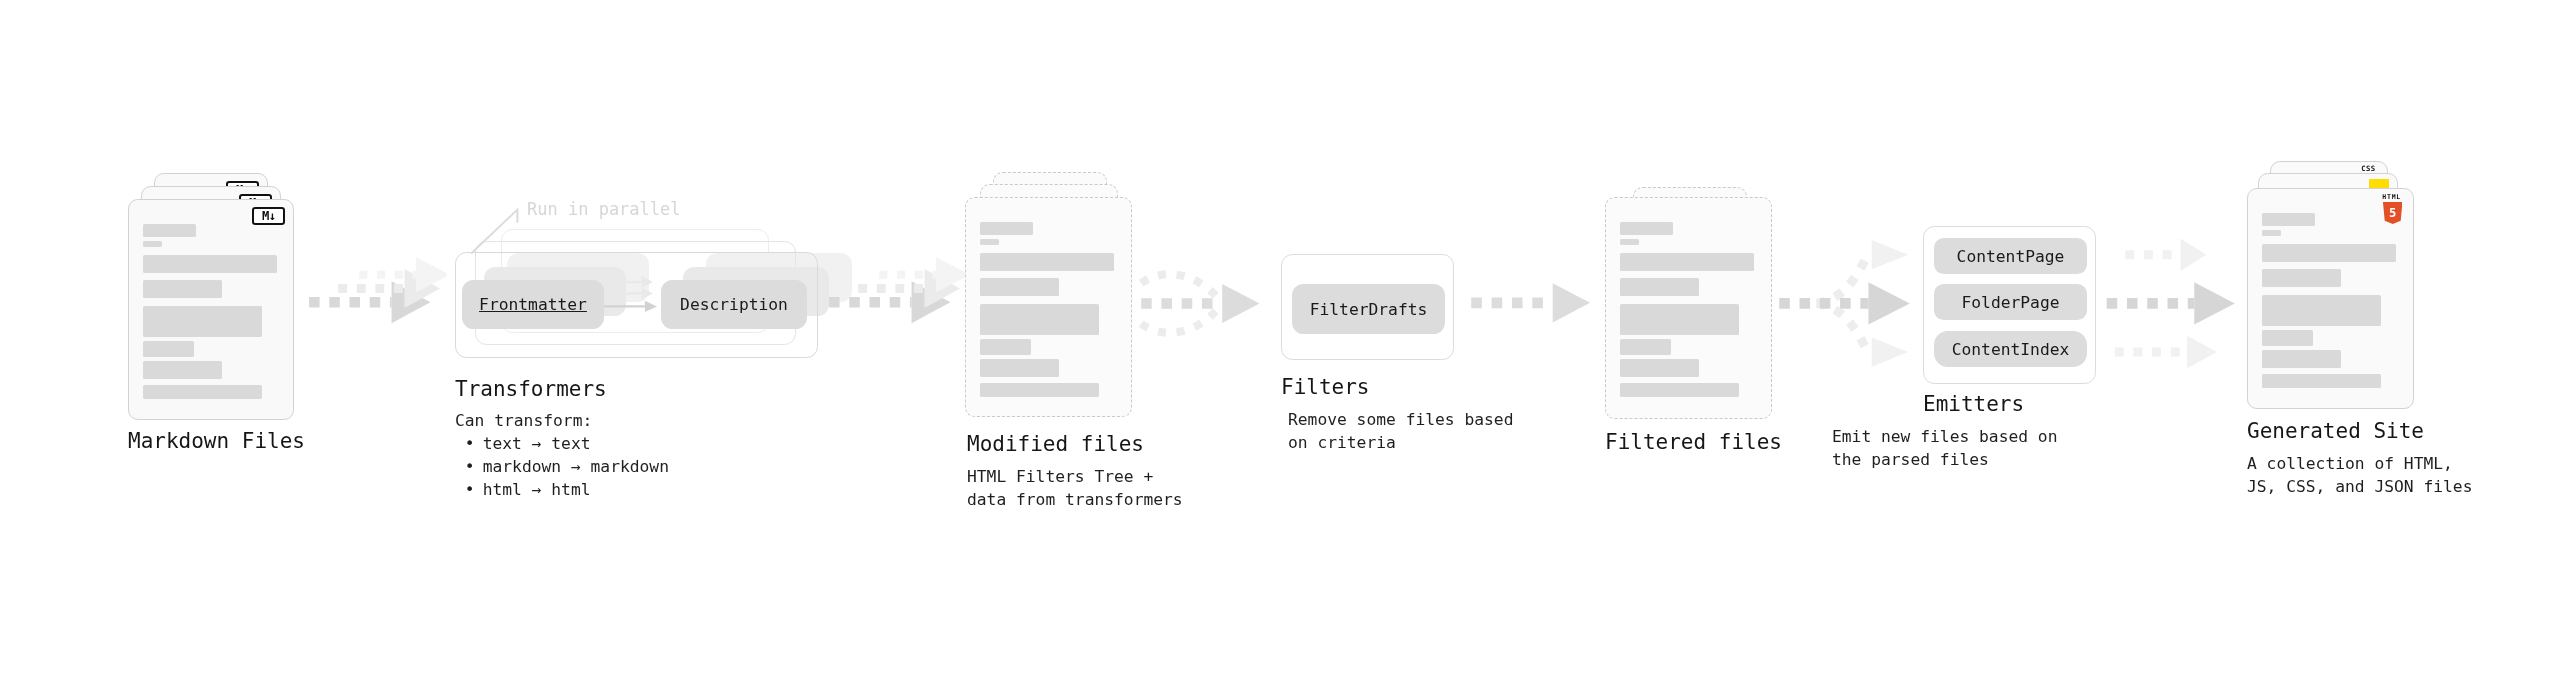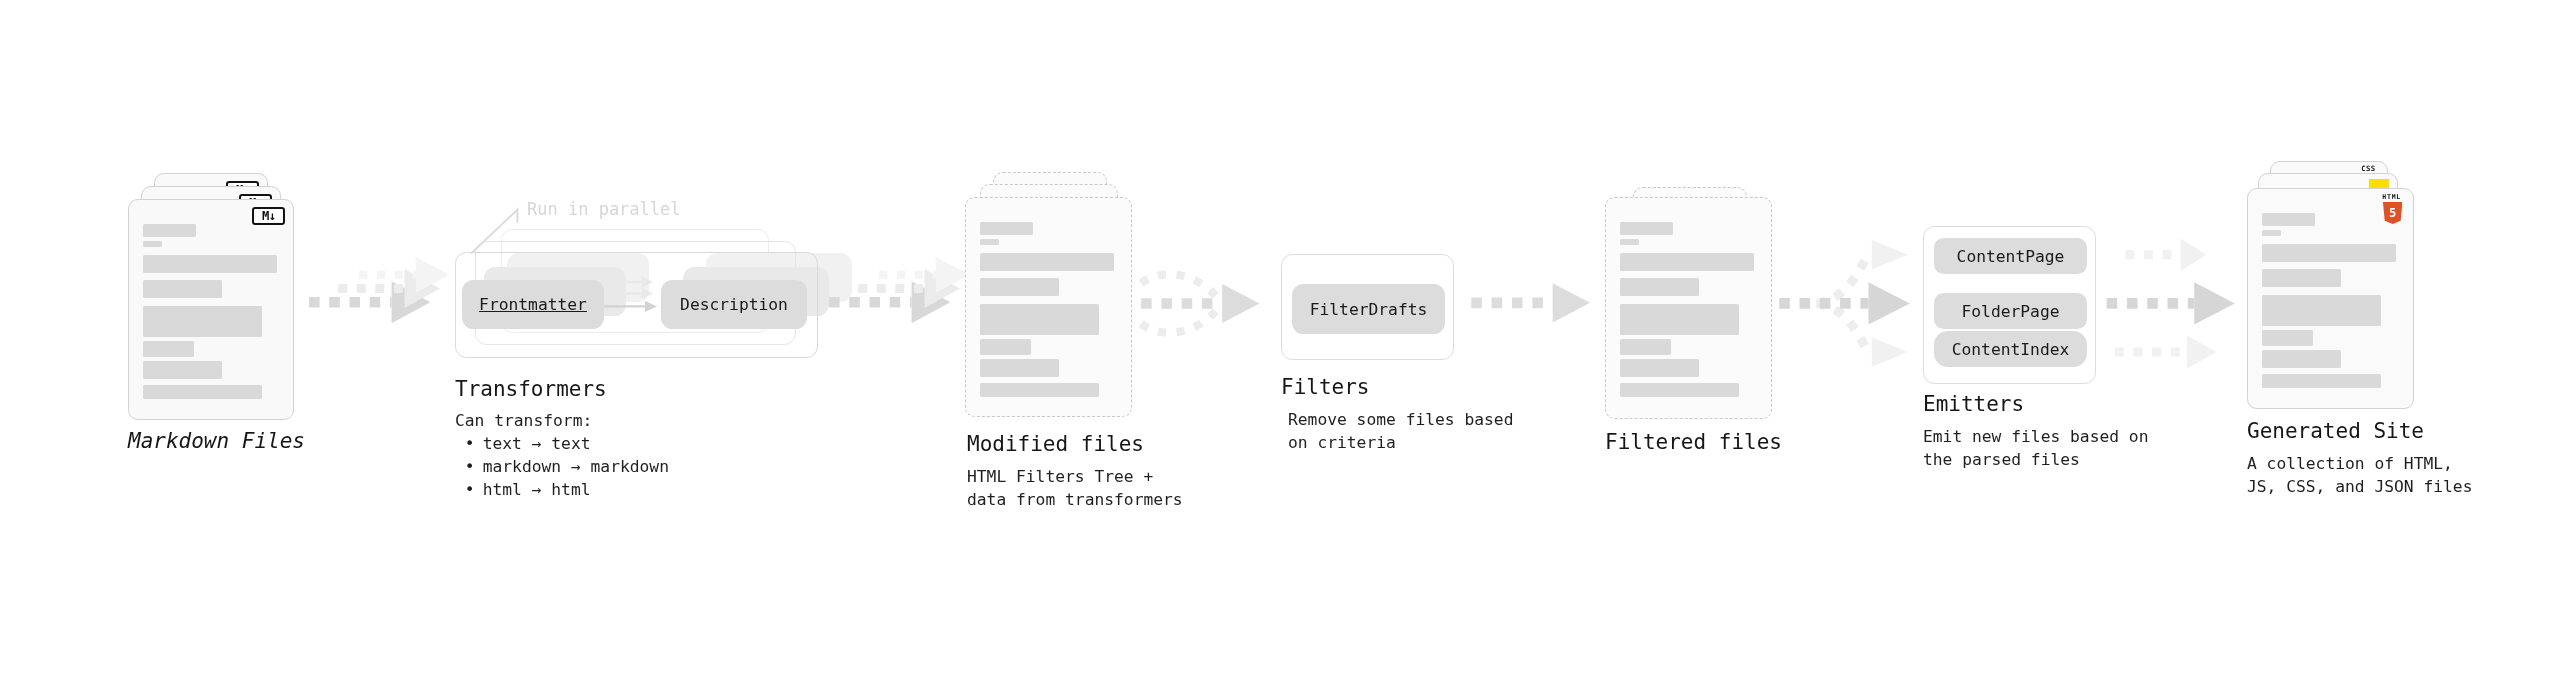--- a/index.html
+++ b/index.html
@@ -81,21 +81,21 @@
           <div style="left: 14px; top: 24.4px; width: 53px; height: 12.2px;"></div>
           <div style="left: 14px; top: 41px; width: 18.7px; height: 5.7px;"></div>
           <div style="left: 14px; top: 55px; width: 134px; height: 18px;"></div>
           <div style="left: 14px; top: 80px; width: 79px; height: 18px;"></div>
           <div style="left: 14px; top: 106px; width: 119px; height: 31px;"></div>
           <div style="left: 14px; top: 141px; width: 51px; height: 16.3px;"></div>
           <div style="left: 14px; top: 161px; width: 79px; height: 18px;"></div>
           <div style="left: 14px; top: 185px; width: 119px; height: 14px;"></div>
         </div>
     </div>
-    <div class="heading" style="left:128px;top:429px;font-style:italic;">Markdown Files</div>
+    <div class="heading" style="left:128px;top:429px;">Markdown Files</div>
   </div>
 
   <svg class="abs" style="left:307px;top:244px;" width="140" height="93" viewBox="0 0 172 115">
     <g fill="#d8d8d8" stroke="#d8d8d8">
       <line x1="2" y1="72" x2="104" y2="72" stroke-width="13" stroke-dasharray="13 12"></line>
       <polygon points="104,46 152,72 104,98" stroke="none"></polygon>
     </g>
     <g fill="#ebebeb" stroke="#ebebeb" transform="translate(16,-17)">
       <line x1="22" y1="72" x2="104" y2="72" stroke-width="11" stroke-dasharray="11 12"></line>
       <polygon points="104,48 148,72 104,96" stroke="none"></polygon>
@@ -240,24 +240,24 @@
     <polygon points="118,130 163,148 118,166" fill="#f1f1f1"></polygon>
     <g fill="#d6d6d6" stroke="#d6d6d6">
       <line x1="4" y1="88" x2="114" y2="88" stroke-width="13" stroke-dasharray="13 12"></line>
       <polygon points="114,62 165,88 114,114" stroke="none"></polygon>
     </g>
   </svg>
 
   <div>
     <div class="outline-box fill" style="left:1923px;top:226px;width:173px;height:158px;"></div>
     <div class="pill" style="left:1934px;top:238px;width:153px;height:36px;border-radius:9.8px;">ContentPage</div>
-    <div class="pill" style="left:1934px;top:284px;width:153px;height:36px;border-radius:9.8px;margin-top:9px;">FolderPage</div>
+    <div class="pill" style="left:1934px;top:284px;width:153px;height:36px;border-radius:9.8px;">FolderPage</div>
     <div class="pill" style="left:1934px;top:331px;width:153px;height:36px;border-radius:14px;">ContentIndex</div>
     <div class="heading" style="left:1923px;top:392px;">Emitters</div>
-    <div class="desc" style="left:1923px;top:425px;">
+    <div class="desc" style="left:1832px;top:425px;">
       <div>Emit new files based on</div>
       <div>the parsed files</div>
     </div>
   </div>
 
   <svg class="abs" style="left:2101px;top:232px;" width="146" height="146" viewBox="0 0 180 180">
     <g fill="#f1f1f1" stroke="#f1f1f1">
       <line x1="30" y1="28" x2="98" y2="28" stroke-width="11" stroke-dasharray="11 12"></line>
       <polygon points="98,8 130,28 98,48" stroke="none"></polygon>
     </g>

